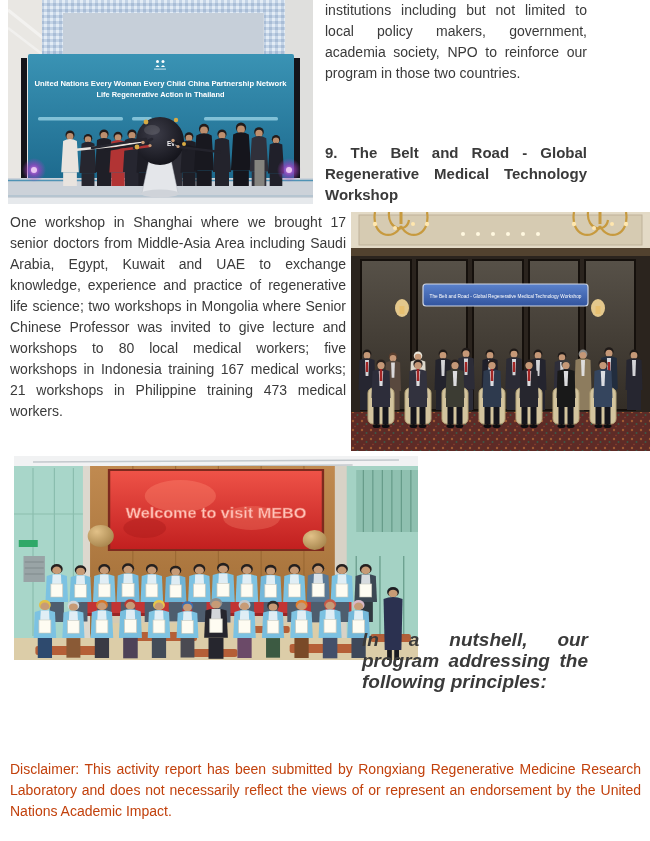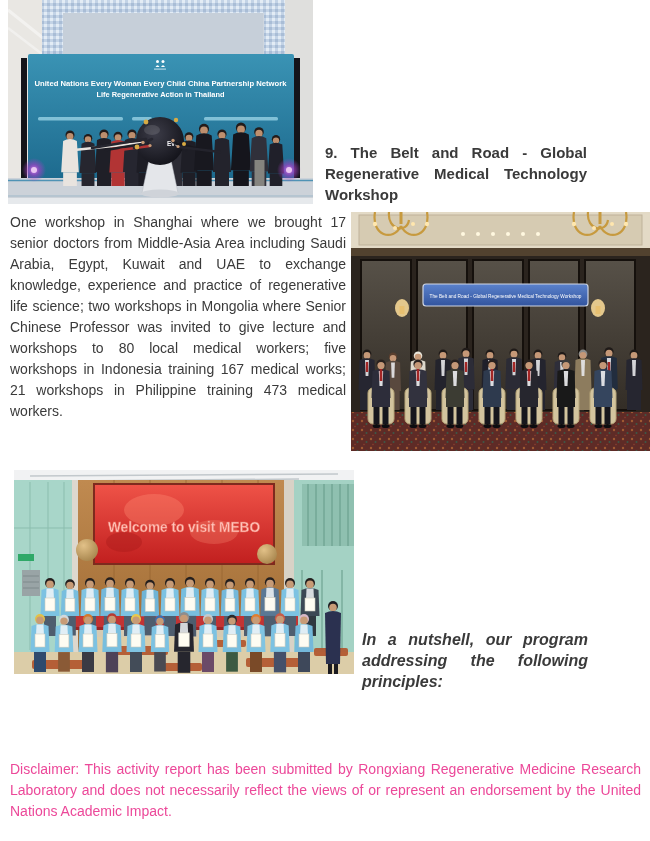--- a/index.html
+++ b/index.html
@@ -4,22 +4,22 @@
 <style>
   html,body{margin:0;padding:0;background:#ffffff;}
   .page{
     position:relative;width:650px;height:841px;background:#fff;overflow:hidden;
     font-family:"Liberation Sans","DejaVu Sans",sans-serif;color:#3a3a3a;
   }
   .txt{position:absolute;font-size:14px;line-height:21px;text-align:justify;text-justify:inter-word;}
   .txt p{margin:0;}
   .txt p + p{margin-top:4px;}
   .heading{font-weight:bold;font-size:15px;line-height:21px;}
-  .nutshell{font-weight:bold;font-style:italic;font-size:16px;line-height:21px;}
-  .disclaimer{color:#ec4899;}
+  .nutshell{font-weight:bold;font-style:italic;font-size:19px;line-height:21px;}
+  .disclaimer{color:#c2410c;}
   .photo{position:absolute;}
   .photo svg{display:block;width:100%;height:100%;}
 </style>
 </head>
 <body>
 
 <div class="page">
 
   <div class="photo" style="left:8px;top:0;width:305px;height:204px;">
     <svg viewBox="0 0 305 204" preserveAspectRatio="none">
@@ -133,20 +133,23 @@
           <circle cx="176" cy="144" r="2"></circle>
       </g>
 
       <circle cx="26" cy="170" r="12" fill="url(#glowP)"></circle>
       <circle cx="26" cy="170" r="3" fill="#eac6f2"></circle>
       <circle cx="281" cy="170" r="12" fill="url(#glowP)"></circle>
       <circle cx="281" cy="170" r="3" fill="#eac6f2"></circle>
     </svg>
   </div>
 
+  <div class="txt" style="left:325px;top:0;width:262px;">
+    <p>institutions including but not limited to local policy makers, government, academia society, NPO to reinforce our program in those two countries.</p>
+  </div>
 
   <div class="txt heading" style="left:325px;top:142px;width:262px;">9. The Belt and Road - Global Regenerative Medical Technology Workshop</div>
 
   <div class="photo" style="left:351px;top:212px;width:299px;height:239px;">
     <svg viewBox="0 0 299 239" preserveAspectRatio="none">
       <defs>
         <pattern id="carp" width="9" height="9" patternUnits="userSpaceOnUse">
           <rect width="9" height="9" fill="#5e2b26"></rect>
           <circle cx="2" cy="2" r="1.2" fill="#a05a32"></circle>
           <circle cx="6.5" cy="5" r="1" fill="#3c5848"></circle>
@@ -269,21 +272,21 @@
           <rect x="176.7" y="157" width="2.6" height="12"></rect>
         </g>
       </g>
     </svg>
   </div>
 
   <div class="txt" style="left:10px;top:212px;width:336px;">
     <p>One workshop in Shanghai where we brought 17 senior doctors from Middle-Asia Area including Saudi Arabia, Egypt, Kuwait and UAE to exchange knowledge, experience and practice of regenerative life science; two workshops in Mongolia where Senior Chinese Professor was invited to give lecture and workshops to 80 local medical workers; five workshops in Indonesia training 167 medical works; 21 workshops in Philippine training 473 medical workers.</p>
   </div>
 
-  <div class="photo" style="left:14px;top:470px;width:340px;height:204px;border-radius:10px;">
+  <div class="photo" style="left:14px;top:456px;width:404px;height:204px;border-radius:10px;">
     <svg viewBox="0 0 340 204" preserveAspectRatio="none">
       <defs>
         <linearGradient id="scr" x1="0" y1="0" x2="0" y2="1">
           <stop offset="0" stop-color="#ef5348"></stop>
             <stop offset="1" stop-color="#c11f1f"></stop>
         </linearGradient>
         <linearGradient id="wood" x1="0" y1="0" x2="0" y2="1">
           <stop offset="0" stop-color="#c08a50"></stop>
             <stop offset="1" stop-color="#9e6a33"></stop>
         </linearGradient>

